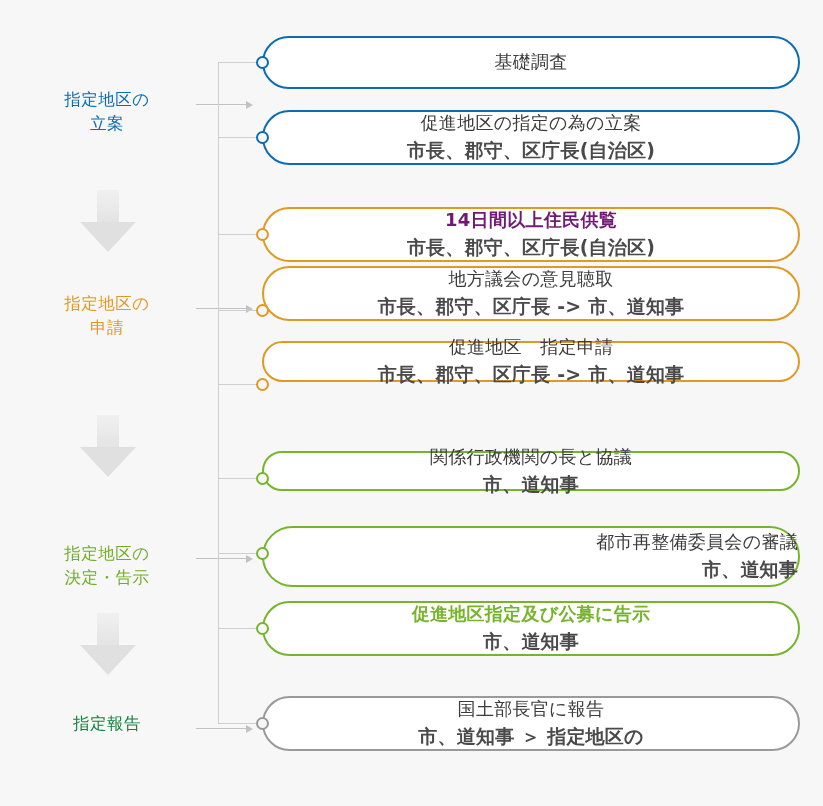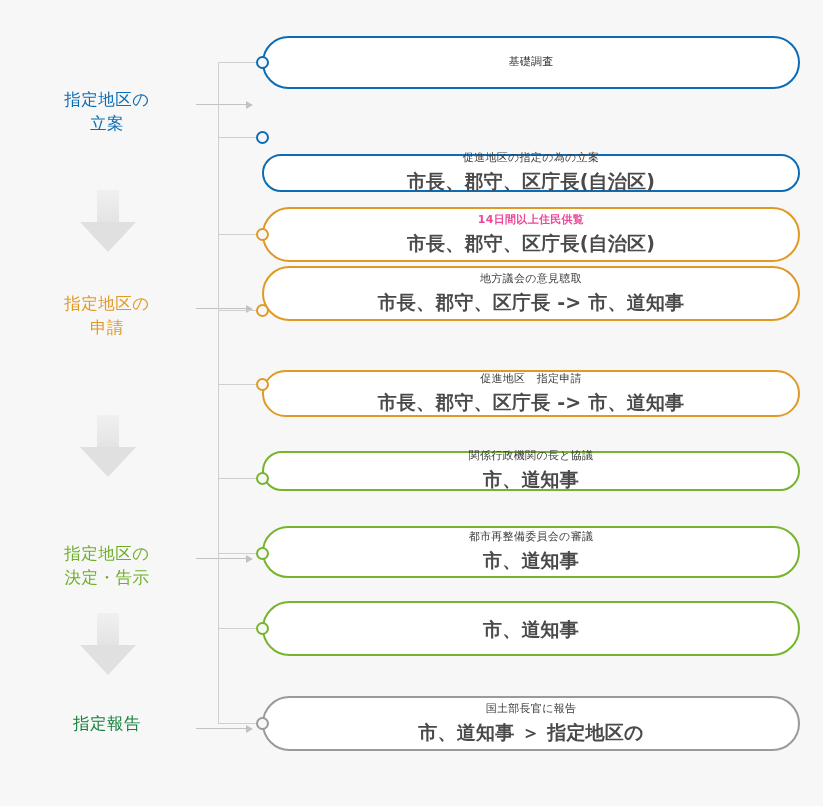--- a/index.html
+++ b/index.html
@@ -128,26 +128,26 @@
     align-items: center;
     justify-content: center;
     text-align: center;
   }
   .pill.blue   { border-color: #0b6cb5; }
   .pill.orange { border-color: #e09a24; }
   .pill.green  { border-color: #76b52b; }
   .pill.grey   { border-color: #9a9a9a; }
 
   .pill .title {
-    font-size: 11px;
+    font-size: 18px;
     color: #3c3c3c;
     line-height: 1.35;
     letter-spacing: 0.3px;
   }
-  .pill .title.hl-orange { color: #ec4899; font-weight: bold; }
+  .pill .title.hl-orange { color: #701a75; font-weight: bold; }
   .pill .title.hl-green  { color: #76b52b; font-weight: bold; }
 
   .pill .subtitle {
     font-size: 19px;
     color: #4a4a4a;
     line-height: 1.35;
     margin-top: 3px;
     letter-spacing: 0.2px;
     font-weight: bold;
   }
@@ -208,57 +208,58 @@
   <div class="branch" style="top:478px;"></div>
   <div class="branch" style="top:553px;"></div>
   <div class="branch" style="top:628px;"></div>
   <div class="branch" style="top:723px;"></div>
 
   <div class="pill blue single" style="top:36px; height:53px;">
     <div class="title">基礎調査</div>
   </div>
   <div class="node-dot blue" style="top:56px; left:256px;"></div>
 
-  <div class="pill blue" style="top:110px; height:38px;margin-top:44px;">
+  <div class="pill blue" style="top:110px; height:55px;">
     <div class="title">促進地区の指定の為の立案</div>
     <div class="subtitle">市長、郡守、区庁長(自治区)</div>
   </div>
   <div class="node-dot blue" style="top:131px; left:256px;"></div>
 
   <div class="pill orange" style="top:207px; height:55px;">
     <div class="title hl-orange">14日間以上住民供覧</div>
     <div class="subtitle">市長、郡守、区庁長(自治区)</div>
   </div>
   <div class="node-dot orange" style="top:228px; left:256px;"></div>
 
   <div class="pill orange" style="top:266px; height:55px;">
     <div class="title">地方議会の意見聴取</div>
     <div class="subtitle">市長、郡守、区庁長 -&gt; 市、道知事</div>
   </div>
   <div class="node-dot orange" style="top:304px; left:256px;"></div>
 
-  <div class="pill orange" style="top:370px; height:47px;">
+  <div class="pill orange" style="top:341px; height:41px;">
     <div class="title">促進地区　指定申請</div>
     <div class="subtitle">市長、郡守、区庁長 -&gt; 市、道知事</div>
   </div>
   <div class="node-dot orange" style="top:378px; left:256px;"></div>
 
   <div class="pill green" style="top:451px; height:40px;">
     <div class="title">関係行政機関の長と協議</div>
     <div class="subtitle">市、道知事</div>
   </div>
   <div class="node-dot green" style="top:472px; left:256px;"></div>
 
-  <div class="pill green" style="top:526px; height:52px;">
+  <div class="pill green" style="top:526px; height:61px;align-items:flex-end;">
     <div class="title">都市再整備委員会の審議</div>
     <div class="subtitle">市、道知事</div>
   </div>
   <div class="node-dot green" style="top:547px; left:256px;"></div>
 
   <div class="pill green" style="top:601px; height:55px;">
+    <div class="title hl-green">促進地区指定及び公募に告示</div>
     <div class="subtitle">市、道知事</div>
   </div>
   <div class="node-dot green" style="top:622px; left:256px;"></div>
 
   <div class="pill grey" style="top:696px; height:55px;">
     <div class="title">国土部長官に報告</div>
     <div class="subtitle">市、道知事 ＞ 指定地区の</div>
   </div>
   <div class="node-dot grey" style="top:717px; left:256px;"></div>
 

